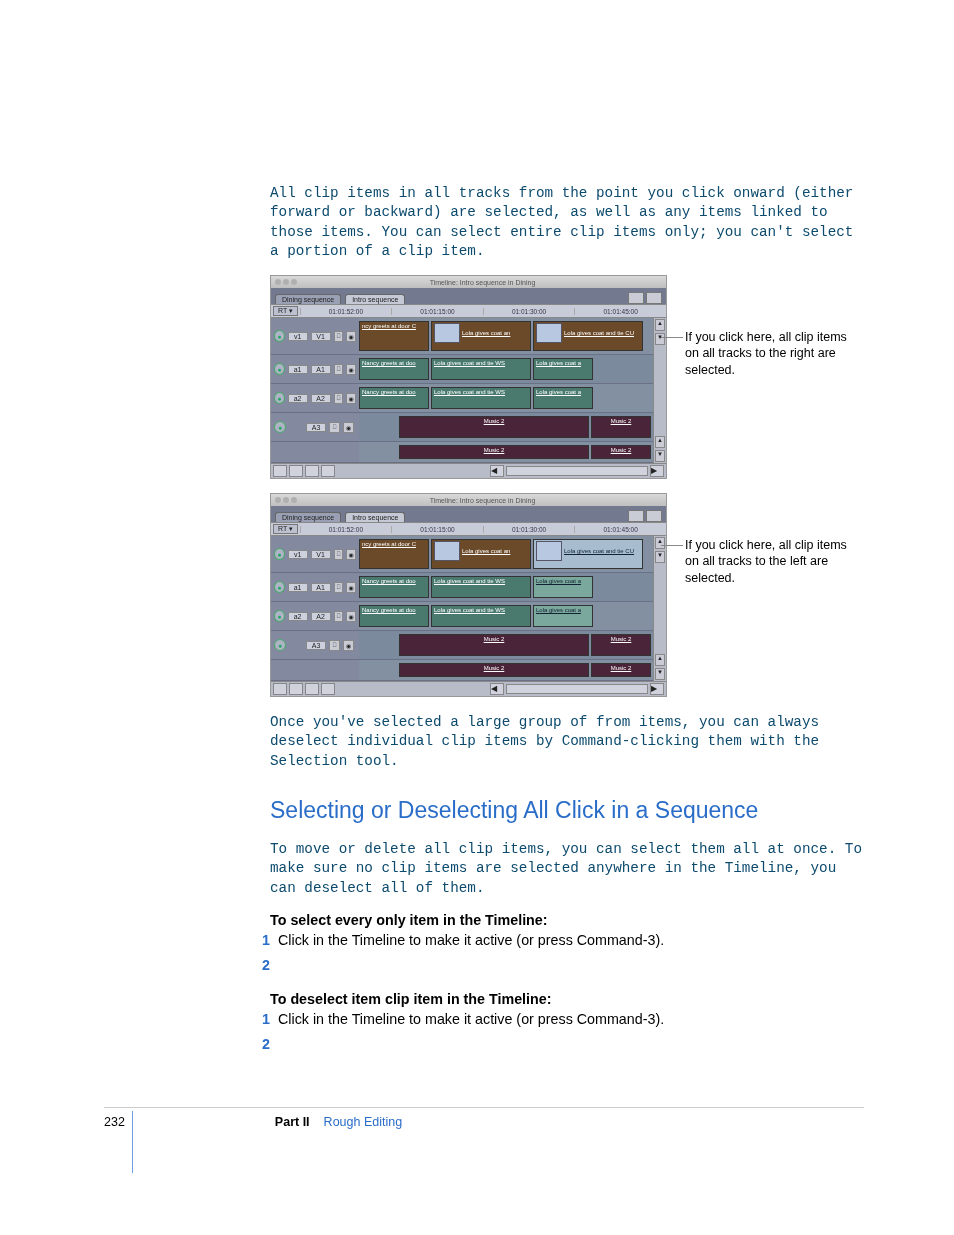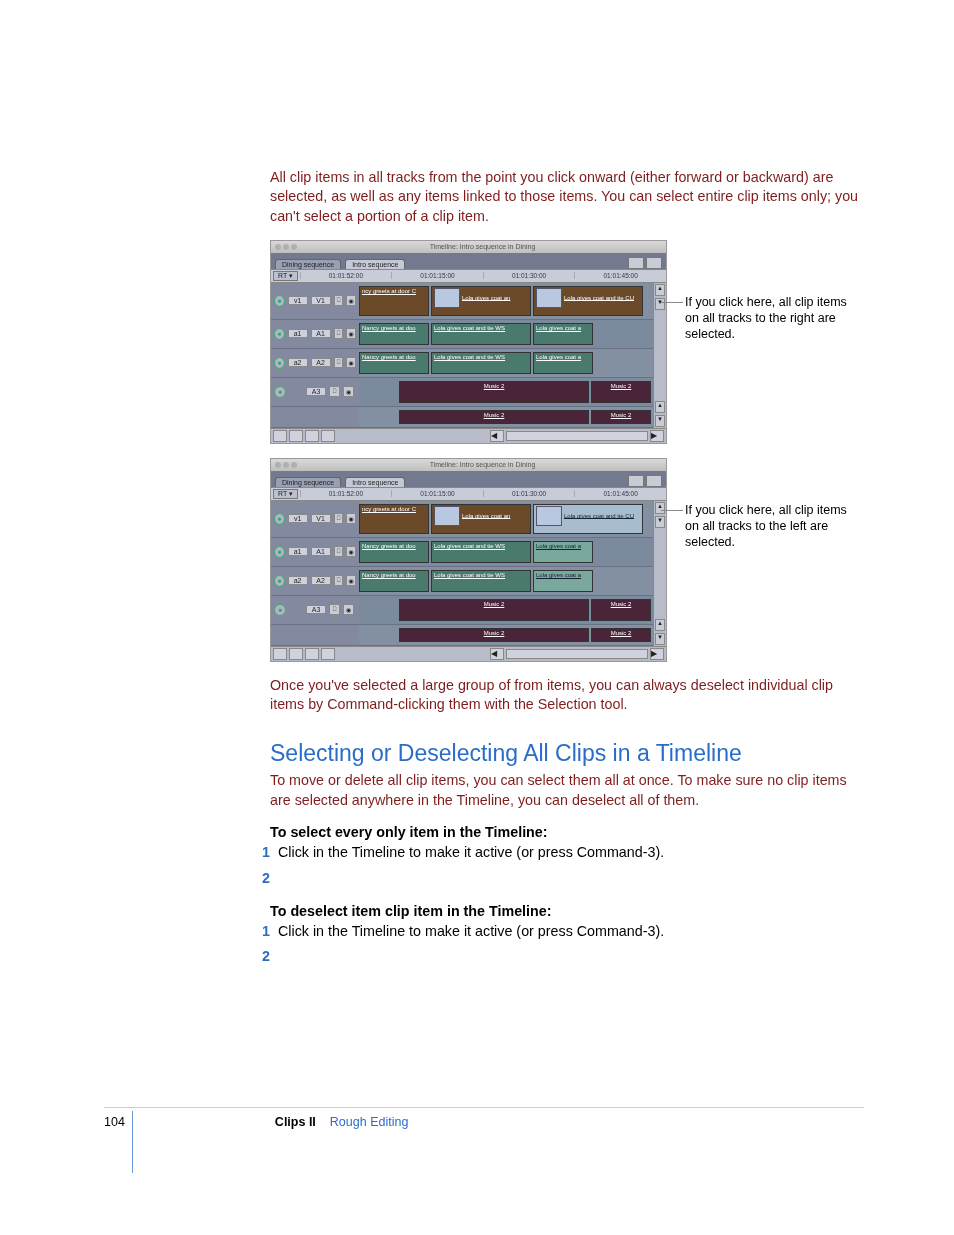--- a/index.html
+++ b/index.html
@@ -12,26 +12,27 @@
     width: 954px;
   }
   .page {
     position: relative;
     width: 954px;
     height: 1235px;
     padding: 168px 90px 60px 132px;
     box-sizing: border-box;
   }
   .body-text {
-    color: #7f1d1d;
+    color: #0c4a6e;
     font-size: 14.3px;
     line-height: 1.35;
-    margin: 0 0 14px 0;
+    margin: 16px 0 14px 0;
     max-width: 620px;
     margin-left: 138px;
+    font-family: Liberation Mono, monospace;
   }
   .section-heading {
     color: #2a6dc9;
     font-size: 23px;
     font-weight: 400;
     margin: 26px 0 4px 0;
     margin-left: 138px;
   }
   .sub-heading {
     font-weight: bold;
@@ -480,21 +481,21 @@
       </div>
     </div>
     <div style="position:relative">
       <div class="callout-line" style="left:-6px;width:22px;top:52px"></div>
       <div class="callout" style="margin-top:44px">If you click here, all clip items on all tracks to the left are selected.</div>
     </div>
   </div>
 
   <p class="body-text">Once you've selected a large group of from items, you can always deselect individual clip items by Command-clicking them with the Selection tool.</p>
 
-  <h2 class="section-heading">Selecting or Deselecting All Clips in a Timeline</h2>
+  <h2 class="section-heading">Selecting or Deselecting All Click in a Sequence</h2>
   <p class="body-text">To move or delete all clip items, you can select them all at once. To make sure no clip items are selected anywhere in the Timeline, you can deselect all of them.</p>
 
   <p class="sub-heading">To select every only item in the Timeline:</p>
   <div class="step">
     <span class="step-num">1</span>
     <span>Click in the Timeline to make it active (or press Command-3).</span>
   </div>
   <div class="step">
     <span class="step-num">2</span>
   </div>
@@ -503,18 +504,18 @@
   <div class="step">
     <span class="step-num">1</span>
     <span>Click in the Timeline to make it active (or press Command-3).</span>
   </div>
   <div class="step">
     <span class="step-num">2</span>
   </div>
 
   <div class="footer">
     <div class="footer-rule"></div>
-    <span class="page-num">104</span>
-    <span class="part-label">Clips II</span>
+    <span class="page-num">232</span>
+    <span class="part-label">Part II</span>
     <span class="chapter-label">Rough Editing</span>
   </div>
   <div class="side-rule"></div>
 </div>
 
 </body></html>

